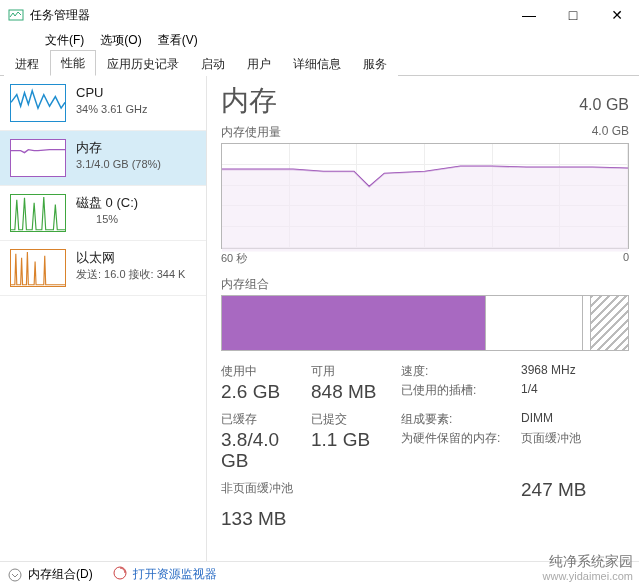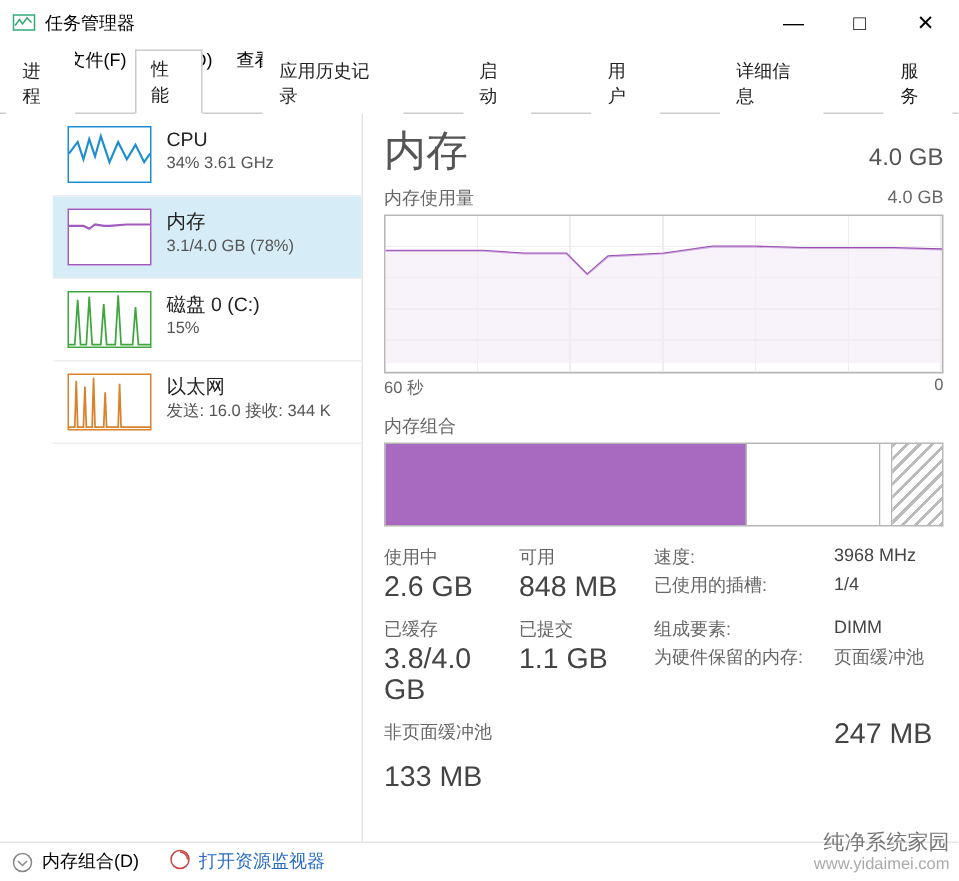--- a/index.html
+++ b/index.html
@@ -41,41 +41,39 @@
     margin-left: 31px;
   }
   .menubar .menu-item { padding: 2px 8px; }
   
   .tabs {
     border-bottom: 1px solid #ccc;
     display: flex;
     padding: 0 4px;
     height: 24px;
     align-items: flex-end;
-    gap: 40px;
   }
   .tabs .tab {
     padding: 4px 10px 3px 10px;
     font-size: 12px;
     color: #222;
     border: 1px solid transparent;
     border-bottom: none;
     position: relative;
     top: 1px;
     background: #fff;
   }
   .tabs .tab.active {
     border: 1px solid #ccc;
     border-bottom: 1px solid #fff;
   }
   
   .content {
     display: flex;
     height: calc(100% - 30px - 22px - 24px - 26px);
-    margin-left: 35px;
   }
   .sidebar {
     width: 207px;
     border-right: 1px solid #e5e5e5;
     overflow: hidden;
   }
   .side-item {
     display: flex;
     padding: 8px 10px;
     border-bottom: 1px solid #eee;
@@ -89,21 +87,21 @@
     position: relative;
     overflow: hidden;
     background: #fff;
   }
   .thumb.green { border-color: #3fa63f; }
   .thumb.orange { border-color: #d9822b; }
   .thumb.purple { border-color: #a15bbf; }
   .thumb svg { position:absolute; inset:0; }
   .side-text { line-height: 1.35; }
   .side-title { font-size: 13px; color: #222; }
-  .side-sub   { font-size: 11px; color: #555; }
+  .side-sub   { font-size: 11px; color: #555; text-align: center; }
   
   .main {
     flex: 1;
     padding: 6px 10px 4px 14px;
   }
   .h-row { display:flex; align-items:baseline; justify-content:space-between; }
   .h-title { font-size: 28px; color: #555; font-weight: 400; }
   .h-cap   { font-size: 16px; color: #555; }
   .sub-row { display:flex; justify-content:space-between; color:#666; font-size:12px; margin-top:4px; }
   .chart {

